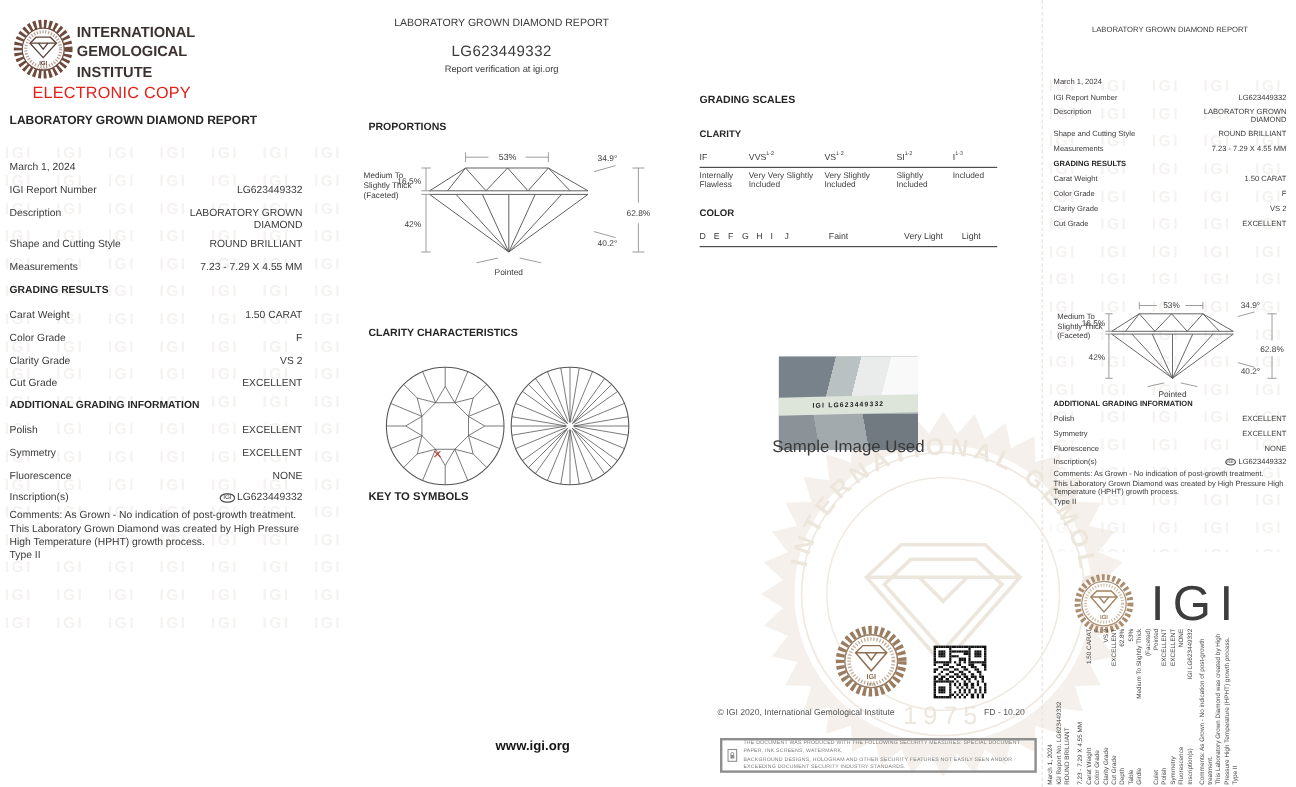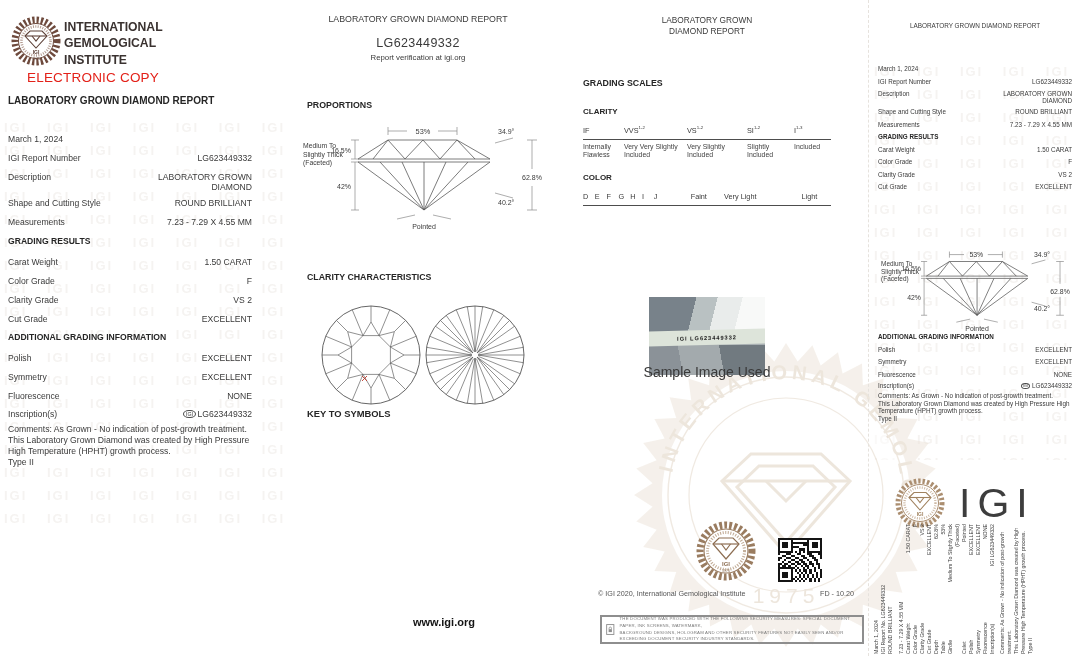--- a/index.html
+++ b/index.html
@@ -30,21 +30,21 @@
   .grade-codes .c0{width:41px}.grade-codes .c1{width:63px}.grade-codes .c2{width:60px}
   .grade-codes .c3{width:47px}.grade-codes .c4{width:37px}
   .grade-descs{display:flex;width:248px;font-size:6.9px;line-height:1.15;color:#3f3f3f}
   .grade-descs .c0{width:41px}.grade-descs .c1{width:63px}.grade-descs .c2{width:60px}
   .grade-descs .c3{width:47px}.grade-descs .c4{width:37px}
   sup{font-size:4.4px;vertical-align:4px;letter-spacing:0}
   .scale-line{border-top:1.5px solid #4d4d4d;width:248px}
   .color-row{display:flex;width:250px;font-size:7.3px;align-items:baseline}
   .color-row .lt{width:14.5px}
   .color-row .w0{margin-left:8px;width:62px;text-align:center}
-  .color-row .w1{width:76px;text-align:left}
+  .color-row .w1{width:76px;text-align:right}
   .color-row .w2{width:58px;text-align:center}
   
   .sample{width:116px;height:78px;position:relative;overflow:hidden;background:#a9b0b3}
   .sample .topf{position:absolute;left:0;top:0;width:100%;height:36px;
      background:linear-gradient(104deg,#78828a 0 38%,#b9c1c2 38% 55%,#e9eceb 55% 75%,#f8f9f8 75% 100%)}
   .sample .botf{position:absolute;left:0;bottom:0;width:100%;height:30px;
      background:linear-gradient(80deg,#8b9298 0 28%,#a3aaad 28% 62%,#717a80 62% 100%)}
   .sample .girdle{position:absolute;left:0;top:33px;width:100%;height:15px;background:#dde4da;
      transform:skewY(-1.5deg);display:flex;align-items:center;justify-content:center;
      font-size:5.6px;letter-spacing:1px;color:#1c1c1c;font-weight:bold}
@@ -305,24 +305,20 @@
         <polyline points="187.8,15.4 161.1,52.9 198.6,26.2" fill="none"></polyline>
         <line x1="161.1" y1="52.9" x2="193.6" y2="20.4"></line>
       </g>
     <g stroke="#c0392b" stroke-width=".9">
       <path d="M46 76 l5 5 M51 76 l-5 5" fill="none"></path>
     </g>
   </svg>
 
   <div class="abs b" style="left:307px;top:408px;font-size:9.4px">KEY TO SYMBOLS</div>
 
-  <div class="abs ctr" style="left:627px;top:15px;width:160px;font-size:8.3px;line-height:1.35">
-    <div>LABORATORY GROWN</div>
-    <div>DIAMOND REPORT</div>
-  </div>
 
   <div class="abs scalebox" style="left:583px;top:78px;width:250px">
     <div class="b" style="font-size:8.8px">GRADING SCALES</div>
     <div class="b" style="font-size:8px;margin-top:19px">CLARITY</div>
     <div class="grade-codes" style="margin-top:9px">
       <span class="c0"><span>IF</span><sup></sup></span>
       <span class="c1"><span>VVS</span><sup>1-2</sup></span>
       <span class="c2"><span>VS</span><sup>1-2</sup></span>
       <span class="c3"><span>SI</span><sup>1-2</sup></span>
       <span class="c4"><span>I</span><sup>1-3</sup></span>

